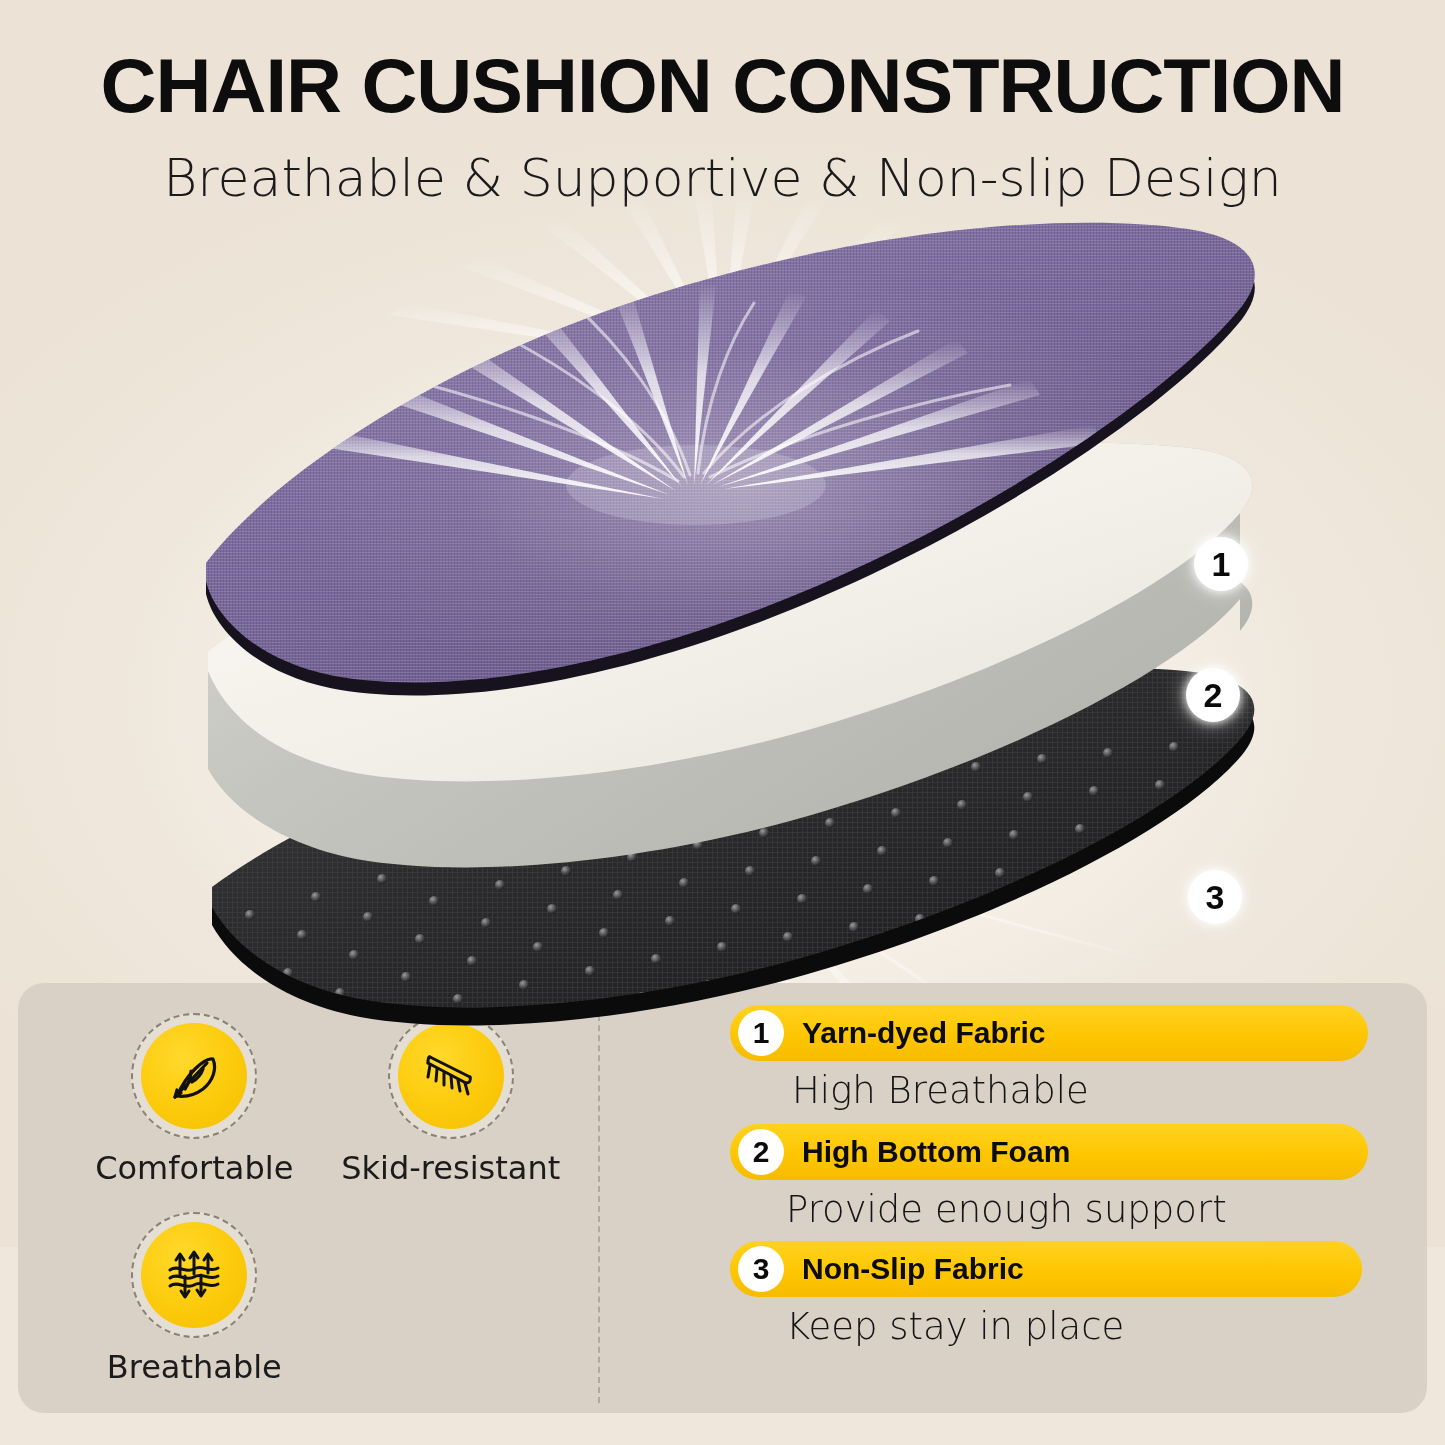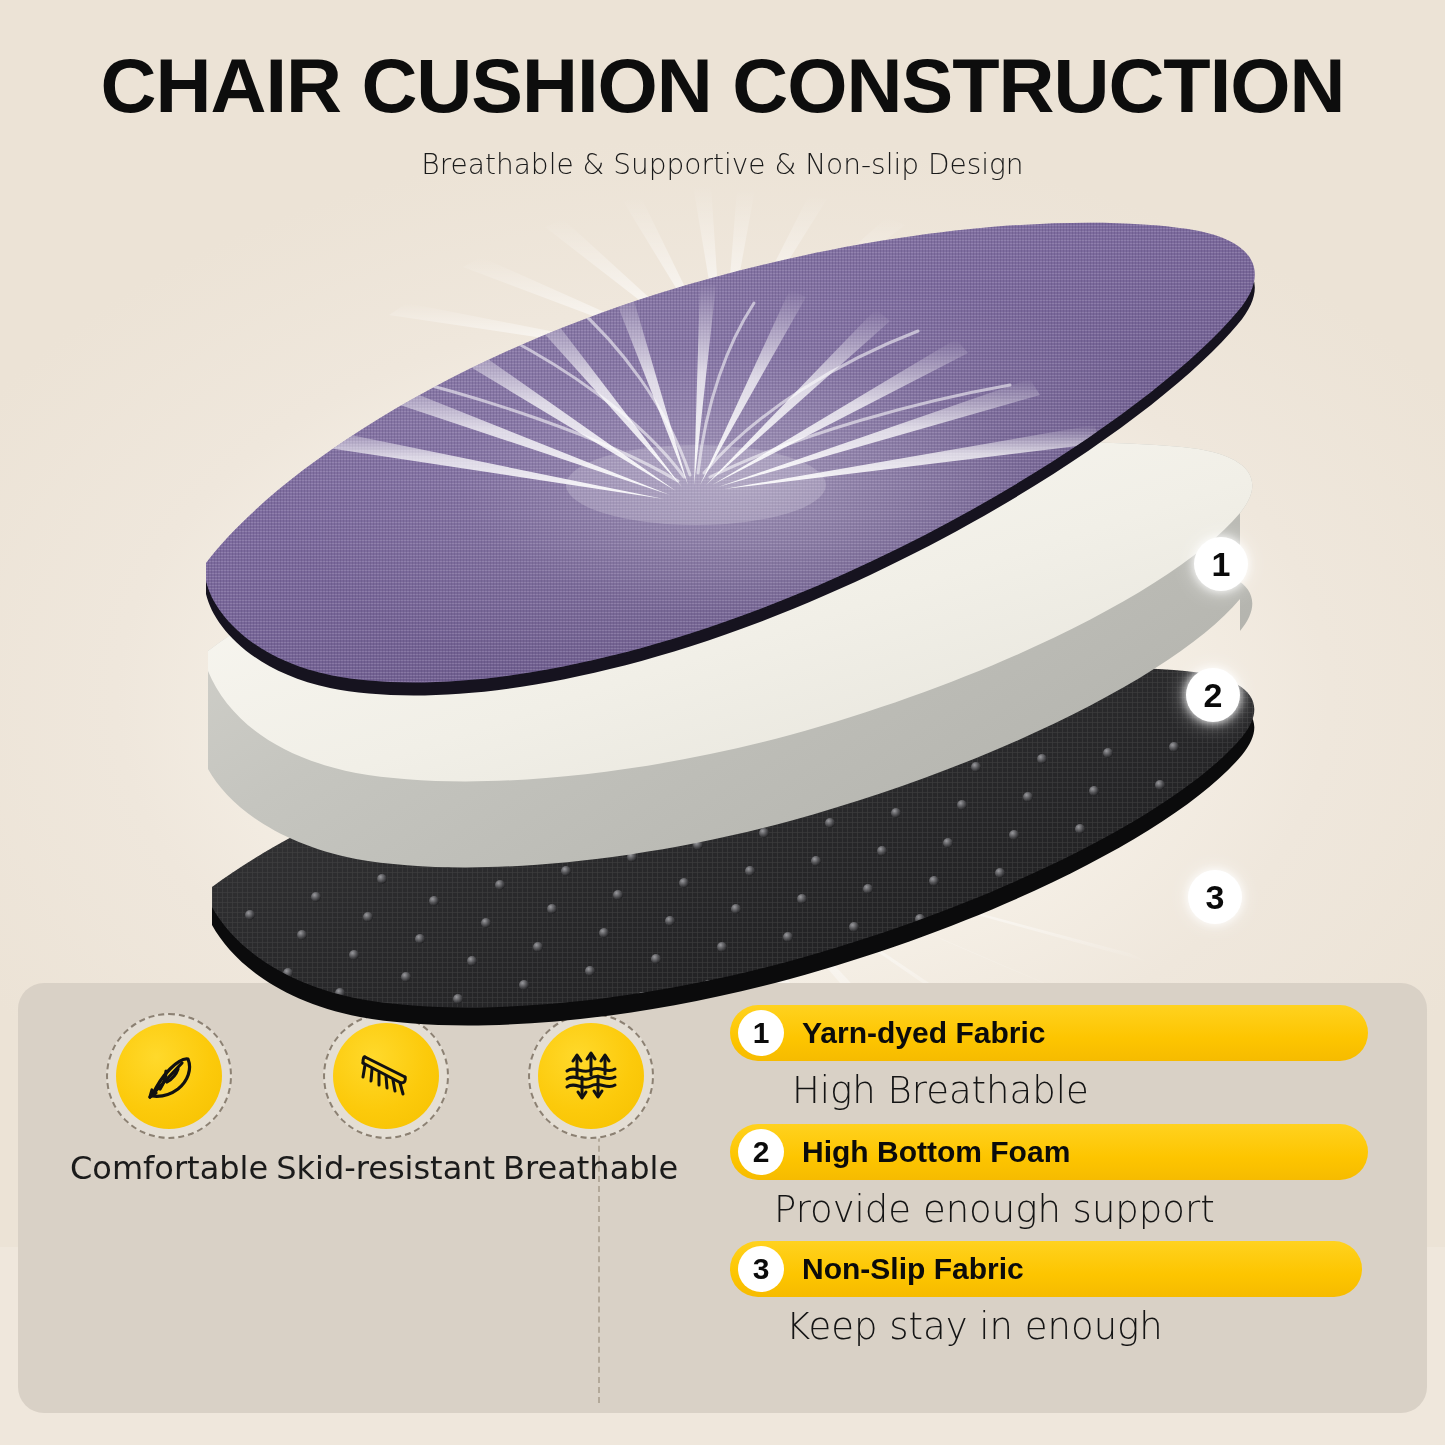--- a/index.html
+++ b/index.html
@@ -21,21 +21,21 @@
   
   #header { position:absolute; left:0; top:0; width:1445px; text-align:center; }
   #title {
     font-size:76px; font-weight:bold; letter-spacing:-1px;
     color:#0d0d0d; line-height:1;
     margin-top:48px;
     font-family:"Liberation Sans", sans-serif;
     transform:scaleX(1.02);
   }
   #subtitle {
-    font-size:28px; color:#1a1a1a; margin-top:24px;
+    font-size:52px; color:#1a1a1a; margin-top:24px;
     font-family:"DejaVu Sans", sans-serif;
     letter-spacing:0px; font-weight:350;
   }
 
   
   #product { position:absolute; left:0; top:185px; width:1445px; height:790px; }
 
   .glow-top, .glow-bottom {
     position:absolute; left:50%; transform:translateX(-50%);
     pointer-events:none;
@@ -78,21 +78,21 @@
     width:0; height:408px;
     border-left:2px dashed #a79c8c;
     opacity:.75;
   }
 
   
   #icon-grid {
     position:absolute; left:52px; top:24px;
     width:505px; height:390px;
     display:grid;
-    grid-template-columns:1fr 1fr 1fr 1fr;
+    grid-template-columns:1fr 1fr;
     grid-template-rows:1fr 1fr;
     column-gap:10px; row-gap:6px;gap:8px;
   }
   .feature {
     display:flex; flex-direction:column;
     align-items:center; justify-content:flex-start;
     padding-top:6px;
   }
   .icon-ring {
     width:126px; height:126px; border-radius:50%;
@@ -146,21 +146,21 @@
     font-family:"DejaVu Sans", sans-serif;
     font-weight:350;
     margin:8px 0 0 62px;
     white-space:nowrap;
   }
   #row-1 .pill { width:638px; }
   #row-2 .pill { width:638px; }
   #row-3 .pill { width:632px; }
   #row-2 { margin-top:12px; }
   #row-3 { margin-top:10px; }
-  #row-2 .fl-sub { margin-left:44px; }
+  #row-2 .fl-sub { margin-left:56px; }
   #row-3 .fl-sub { margin-left:56px; }
 </style>
 </head>
 <body>
 
 <div id="stage">
 
   <div id="header">
     <div id="title">CHAIR CUSHION CONSTRUCTION</div>
     <div id="subtitle">Breathable &amp; Supportive &amp; Non-slip Design</div>
@@ -563,18 +563,18 @@
           <div class="pill-title">High Bottom Foam</div>
         </div>
         <div class="fl-sub">Provide enough support</div>
       </div>
 
       <div class="fl-row" id="row-3">
         <div class="pill">
           <div class="pill-badge">3</div>
           <div class="pill-title">Non-Slip Fabric</div>
         </div>
-        <div class="fl-sub">Keep stay in enough</div>
+        <div class="fl-sub">Keep stay in place</div>
       </div>
     </div>
   </div>
 
 </div>
 
 </body></html>

